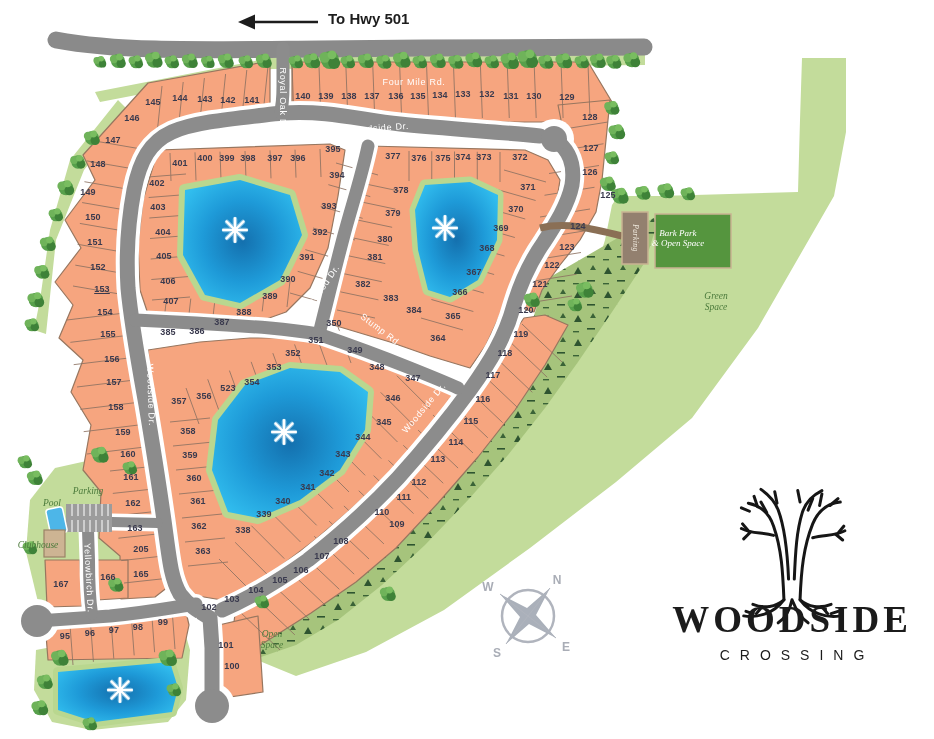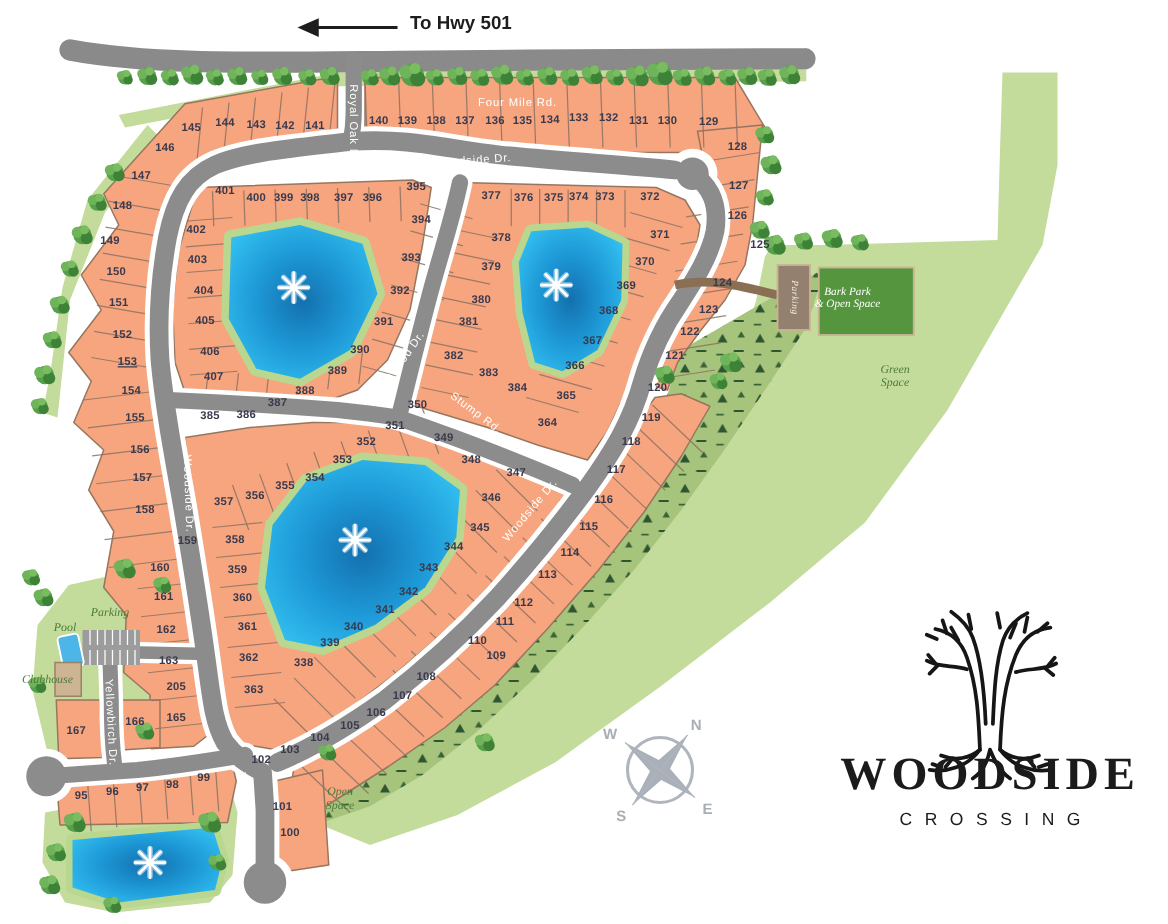--- a/index.html
+++ b/index.html
@@ -470,21 +470,21 @@
       <span class="lot" style="left: 88px; top: 192px;">149</span>
       <span class="lot" style="left: 93px; top: 217px;">150</span>
       <span class="lot" style="left: 95px; top: 242px;">151</span>
       <span class="lot" style="left: 98px; top: 267px;">152</span>
       <span class="lot" style="left: 102px; top: 289px; text-decoration: underline;">153</span>
       <span class="lot" style="left: 105px; top: 312px;">154</span>
       <span class="lot" style="left: 108px; top: 334px;">155</span>
       <span class="lot" style="left: 112px; top: 359px;">156</span>
       <span class="lot" style="left: 114px; top: 382px;">157</span>
       <span class="lot" style="left: 116px; top: 407px;">158</span>
-      <span class="lot" style="left: 123px; top: 432px; margin-left: 27px;">159</span>
+      <span class="lot" style="left: 123px; top: 432px;">159</span>
       <span class="lot" style="left: 128px; top: 454px;">160</span>
       <span class="lot" style="left: 131px; top: 477px;">161</span>
       <span class="lot" style="left: 133px; top: 503px;">162</span>
       <span class="lot" style="left: 135px; top: 528px;">163</span>
       <span class="lot" style="left: 141px; top: 549px;">205</span>
       <span class="lot" style="left: 141px; top: 574px;">165</span>
       <span class="lot" style="left: 108px; top: 577px;">166</span>
       <span class="lot" style="left: 61px; top: 584px;">167</span>
       <span class="lot" style="left: 243px; top: 530px;">338</span>
       <span class="lot" style="left: 264px; top: 514px;">339</span>
@@ -496,21 +496,21 @@
       <span class="lot" style="left: 384px; top: 422px;">345</span>
       <span class="lot" style="left: 393px; top: 398px;">346</span>
       <span class="lot" style="left: 413px; top: 378px;">347</span>
       <span class="lot" style="left: 377px; top: 367px;">348</span>
       <span class="lot" style="left: 355px; top: 350px;">349</span>
       <span class="lot" style="left: 334px; top: 323px;">350</span>
       <span class="lot" style="left: 316px; top: 340px;">351</span>
       <span class="lot" style="left: 293px; top: 353px;">352</span>
       <span class="lot" style="left: 274px; top: 367px;">353</span>
       <span class="lot" style="left: 252px; top: 382px;">354</span>
-      <span class="lot" style="left: 228px; top: 388px;">355</span>
+      <span class="lot" style="left: 228px; top: 388px;">523</span>
       <span class="lot" style="left: 204px; top: 396px;">356</span>
       <span class="lot" style="left: 179px; top: 401px;">357</span>
       <span class="lot" style="left: 188px; top: 431px;">358</span>
       <span class="lot" style="left: 190px; top: 455px;">359</span>
       <span class="lot" style="left: 194px; top: 478px;">360</span>
       <span class="lot" style="left: 198px; top: 501px;">361</span>
       <span class="lot" style="left: 199px; top: 526px;">362</span>
       <span class="lot" style="left: 203px; top: 551px;">363</span>
       <span class="lot" style="left: 438px; top: 338px;">364</span>
       <span class="lot" style="left: 453px; top: 316px;">365</span>
@@ -542,21 +542,21 @@
       <span class="lot" style="left: 307px; top: 257px;">391</span>
       <span class="lot" style="left: 320px; top: 232px;">392</span>
       <span class="lot" style="left: 329px; top: 206px;">393</span>
       <span class="lot" style="left: 337px; top: 175px;">394</span>
       <span class="lot" style="left: 333px; top: 149px;">395</span>
       <span class="lot" style="left: 298px; top: 158px;">396</span>
       <span class="lot" style="left: 275px; top: 158px;">397</span>
       <span class="lot" style="left: 248px; top: 158px;">398</span>
       <span class="lot" style="left: 227px; top: 158px;">399</span>
       <span class="lot" style="left: 205px; top: 158px;">400</span>
-      <span class="lot" style="left: 180px; top: 152px;">401</span>
+      <span class="lot" style="left: 180px; top: 163px;">401</span>
       <span class="lot" style="left: 157px; top: 183px;">402</span>
       <span class="lot" style="left: 158px; top: 207px;">403</span>
       <span class="lot" style="left: 163px; top: 232px;">404</span>
       <span class="lot" style="left: 164px; top: 256px;">405</span>
       <span class="lot" style="left: 168px; top: 281px;">406</span>
       <span class="lot" style="left: 171px; top: 301px;">407</span>
     </div>
 <div class="layer" id="roads-layer">
       <span class="roadlabel" style="left: 414px; top: 50px; transform: translate(-50%, -50%) rotate(0deg); margin-top: 32px;">Four Mile Rd.</span>
       <span class="roadlabel" style="left: 283px; top: 100px; transform: translate(-50%, -50%) rotate(90deg);">Royal Oak Dr.</span>

